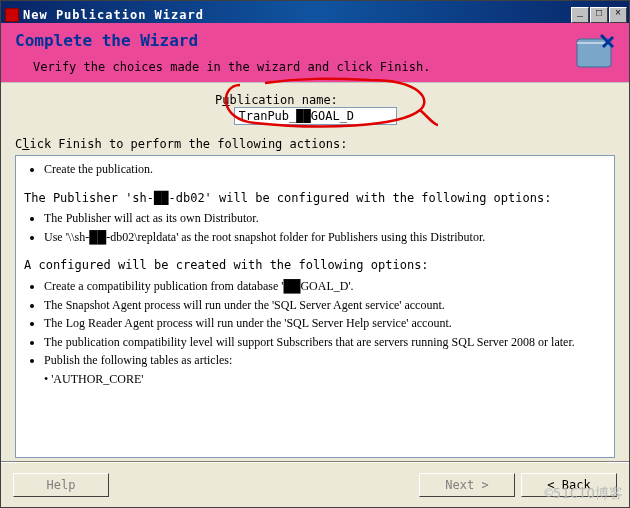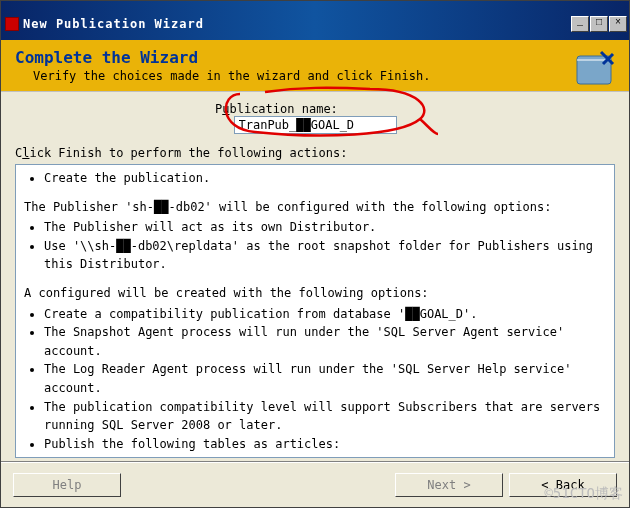--- a/index.html
+++ b/index.html
@@ -14,21 +14,21 @@
     height: 508px;
     border: 1px solid #404040;
     background: #ece9d8;
     display: flex;
     flex-direction: column;
     position: relative;
   }
   .titlebar {
     background: linear-gradient(to right, #082567, #1054a0, #082567);
     color: #fff;
-    height: 39px;
+    height: 22px;
     display: flex;
     align-items: center;
     padding: 6px 2px 0 4px;
     font-size: 12px;
   }
   .titlebar .icon {
     width: 14px; height: 14px;
     background: #c00;
     border: 1px solid #800;
     margin-right: 4px;
@@ -43,32 +43,32 @@
     border-right-color: #404040;
     border-bottom-color: #404040;
     text-align: center;
     font-family: "Courier New", monospace;
     font-size: 10px;
     line-height: 12px;
     color: #000;
     cursor: default;
   }
   .header-area {
-    background: #eab308;
+    background: #ec4899;
     border-bottom: 1px solid #c0c0c0;
     padding: 8px 14px;
     position: relative;
   }
   .header-title {
     color: #003399;
     font-weight: bold;
     font-size: 16px;
   }
   .header-sub {
-    margin: 2px 0 0 18px;
+    margin: 10px 0 0 18px;
     color: #000;
   }
   .book-icon {
     position: absolute;
     right: 10px; top: 6px;
     width: 48px; height: 48px;
   }
   .body-area {
     padding: 10px 14px 4px 14px;
     flex: 1;
@@ -98,35 +98,35 @@
     flex: 1;
     border: 1px solid #7f9db9;
     background: #fff;
     overflow-y: scroll;
     padding: 4px 8px;
     color: #000;
     line-height: 1.55;
     min-height: 0;
   }
   .list-box ul { margin: 0; padding: 0 0 0 20px; }
-  .list-box li { margin: 0; }
+  .list-box li { margin: 0; font-family: Liberation Serif, serif; }
   .list-box .section-title { font-weight: normal; margin: 10px 0 2px 0; }
   .list-box ul.sub { list-style: none; padding-left: 34px; }
   .list-box ul.sub li::before { content: "• "; margin-left: -14px; }
   .footer {
     border-top: 1px solid #fff;
     box-shadow: 0 -1px 0 #808080;
     padding: 10px 12px;
     display: flex;
     gap: 6px;
     justify-content: center;
   }
   .footer .spacer { flex: 1; }
   .footer button, .footer .btn {
-    width: 108px; height: 24px;
+    width: 96px; height: 24px;
     background: #ece9d8;
     border: 1px solid #404040;
     border-top-color: #fff;
     border-left-color: #fff;
     font-family: inherit;
     font-size: 12px;
     cursor: default;
   }
   .footer .btn.disabled { color: #808080; }
   .footer .btn.default { border: 2px solid #404040; border-top-color:#fff; border-left-color:#fff; font-weight: normal; }

